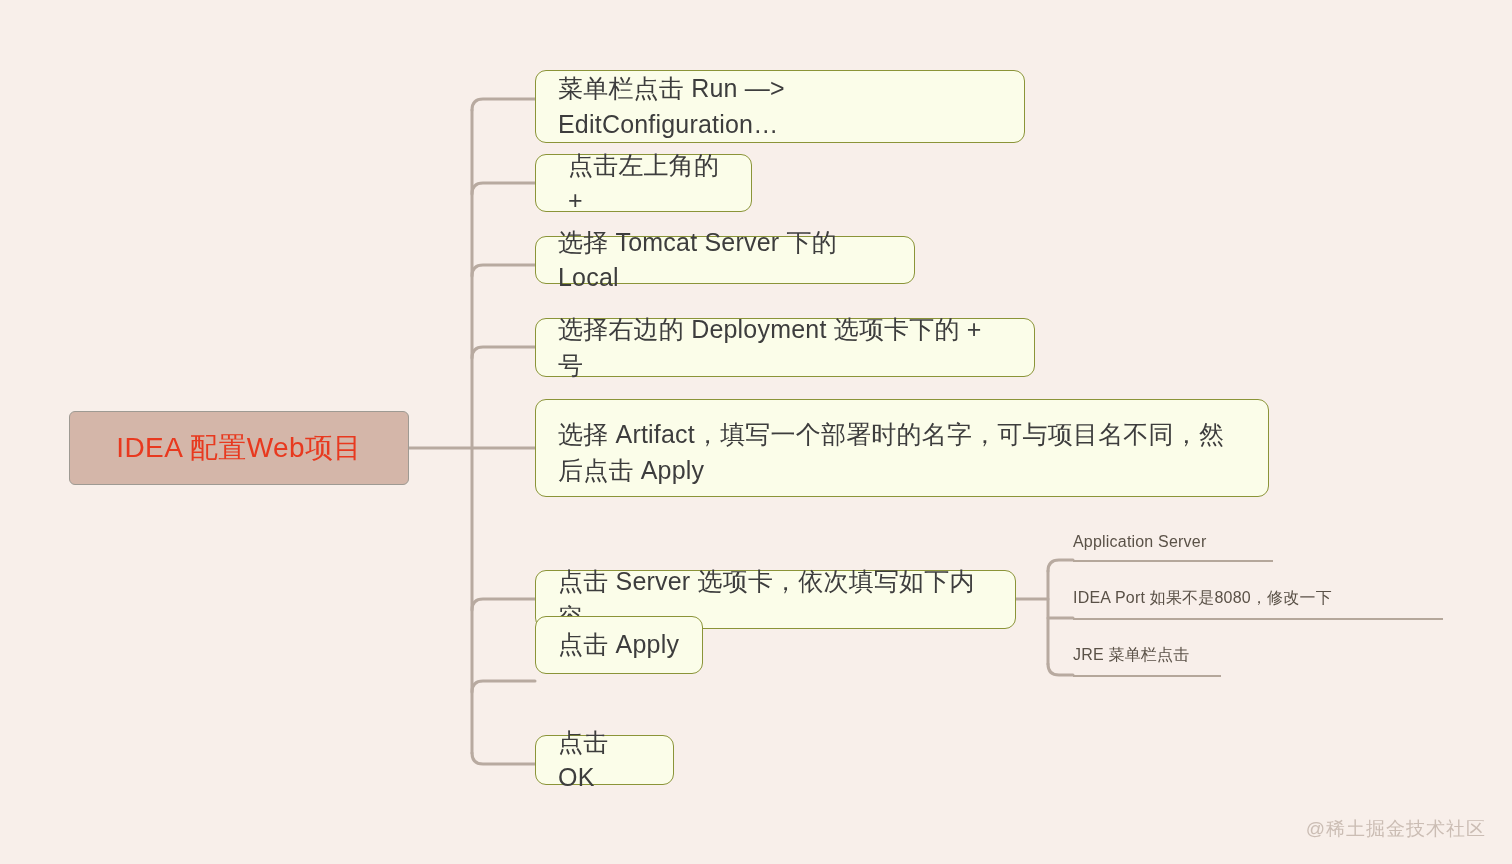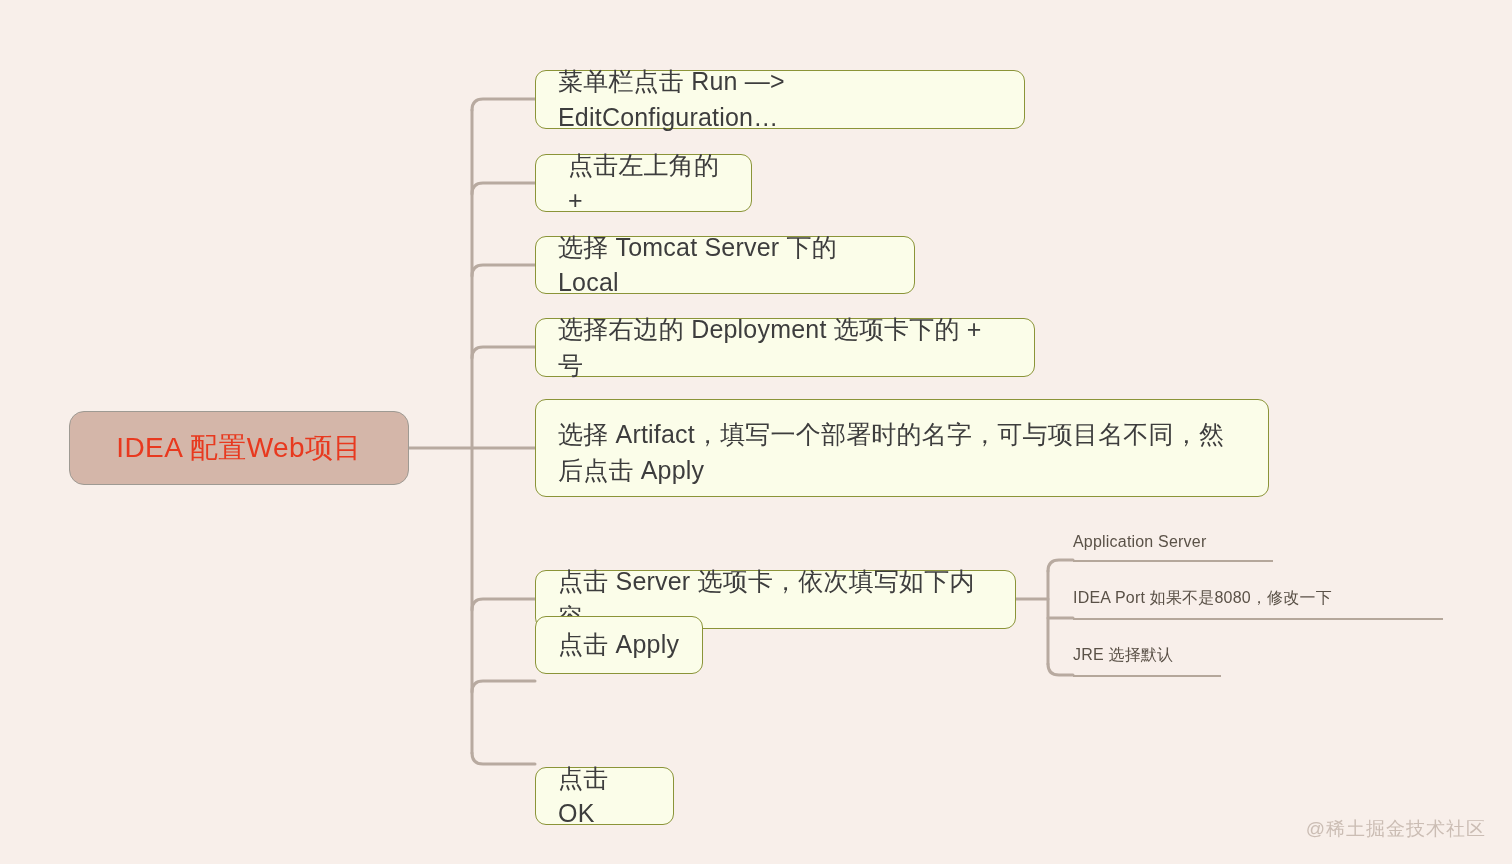--- a/index.html
+++ b/index.html
@@ -32,21 +32,21 @@
   
   .root-node {
     position: absolute;
     left: 69px;
     top: 411px;
     width: 340px;
     height: 74px;
     box-sizing: border-box;
     background: #d4b6a9;
     border: 1.6px solid #9e9a93;
-    border-radius: 15px;
+    border-radius: 6px;
     display: flex;
     align-items: center;
     justify-content: center;
     color: #e8391f;
     font-size: 28px;
     letter-spacing: 0.4px;
     white-space: nowrap;
   }
 
   
@@ -129,37 +129,37 @@
       <path d="M1048,571 Q1048,560 1059,560 L1073,560"></path>
 
       <path d="M1048,618 L1073,618"></path>
 
       <path d="M1048,664 Q1048,675 1059,675 L1073,675"></path>
     </g>
   </svg>
 
   <div class="root-node">IDEA 配置Web项目</div>
 
-  <div class="branch-node" style="left:535px; top:70px; width:490px; height:59px;">菜单栏点击 Run —&gt; EditConfiguration…</div>
+  <div class="branch-node" style="left:535px; top:70px; width:490px; height:73px;">菜单栏点击 Run —&gt; EditConfiguration…</div>
 
   <div class="branch-node" style="left:535px; top:154px; width:217px; height:58px;padding-left:32px;">点击左上角的+</div>
 
-  <div class="branch-node" style="left:535px; top:236px; width:380px; height:58px;">选择 Tomcat Server 下的 Local</div>
+  <div class="branch-node" style="left:535px; top:236px; width:380px; height:48px;">选择 Tomcat Server 下的 Local</div>
 
   <div class="branch-node" style="left:535px; top:318px; width:500px; height:59px;">选择右边的 Deployment 选项卡下的 + 号</div>
 
   <div class="branch-node multiline" style="left:535px; top:399px; width:734px; height:98px;">选择 Artifact，填写一个部署时的名字，可与项目名不同，然后点击 Apply</div>
 
   <div class="branch-node" style="left:535px; top:570px; width:481px; height:59px;">点击 Server 选项卡，依次填写如下内容</div>
 
   <div class="branch-node" style="left:535px; top:616px; width:168px; height:58px;">点击 Apply</div>
 
-  <div class="branch-node" style="left:535px; top:735px; width:139px; height:58px;margin-top:32px;">点击 OK</div>
+  <div class="branch-node" style="left:535px; top:735px; width:139px; height:50px;">点击 OK</div>
 
   <div class="leaf-node" style="left:1073px; top:522px; width:200px; height:40px;">Application Server</div>
 
   <div class="leaf-node" style="left:1073px; top:580px; width:370px; height:40px;">IDEA Port 如果不是8080，修改一下</div>
 
-  <div class="leaf-node" style="left:1073px; top:637px; width:148px; height:40px;">JRE 选择默认</div>
+  <div class="leaf-node" style="left:1073px; top:637px; width:148px; height:40px;">JRE 菜单栏点击</div>
 
   <div class="watermark">@稀土掘金技术社区</div>
 
 </div>
 
 </body></html>

